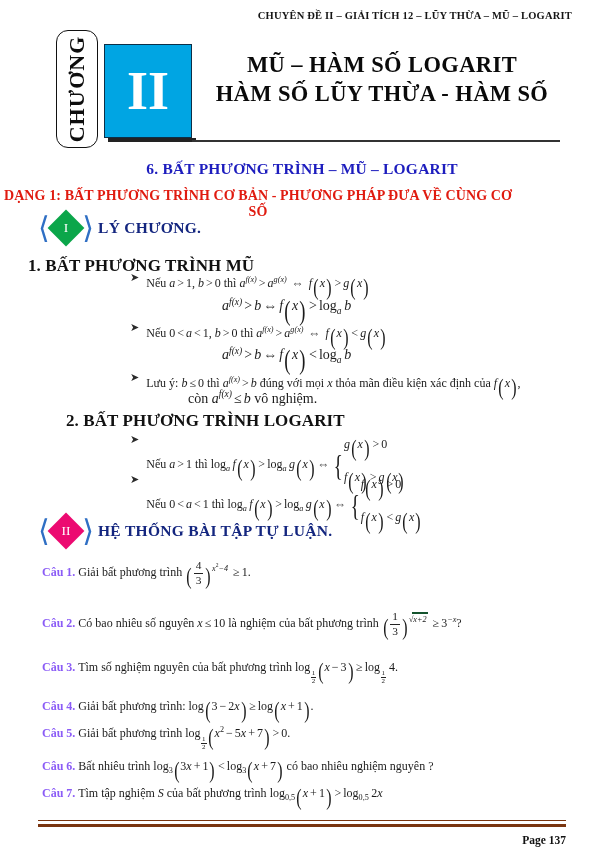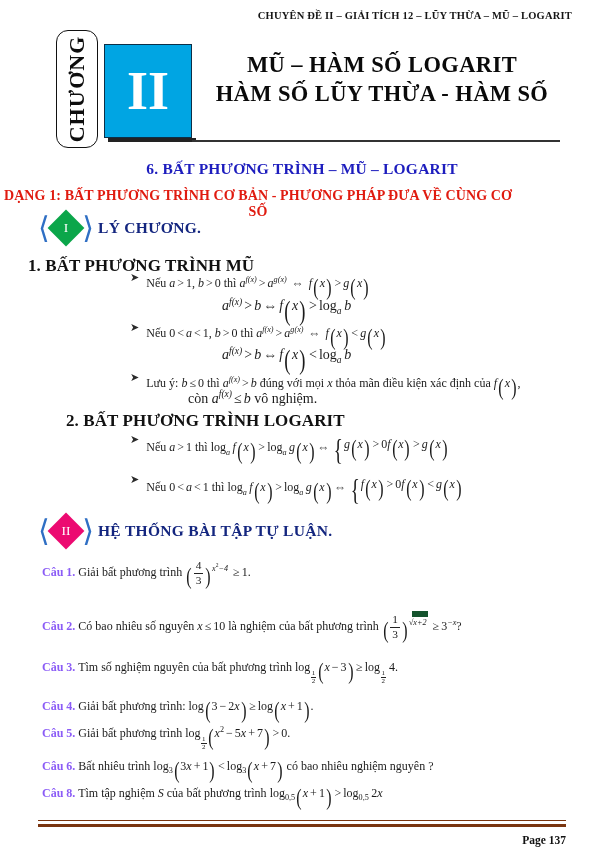--- a/index.html
+++ b/index.html
@@ -228,41 +228,41 @@
 
   .paren {
     display: inline-block;
     font-size: 1.9em;
     vertical-align: -0.36em;
     font-weight: 300;
     transform: scaleX(.7);
   }
   .sqrt {
     display: inline-block;
-    border-top: 6px solid #14532d;
+    border-top: 2px solid #14532d;
     padding: 0 1px 0 1px;
     margin-left: -1px;
   }
   .radical { font-size: 1.05em; }
 
   .cases {
     display: inline-flex;
     align-items: center;
     vertical-align: middle;
   }
   .cases .brace {
     font-size: 2.5em;
     line-height: .85;
     font-weight: 200;
     transform: scaleX(.65);
     display: inline-block;
   }
   .cases .rows {
     display: inline-flex;
-    flex-direction: row;
+    flex-direction: column;
     line-height: 1.45;
     margin-left: -2px;
   }
 
   
   .cau {
     position: absolute;
     font-size: 12px;
     line-height: 1.5;
     white-space: nowrap;
@@ -480,21 +480,21 @@
 </div>
 
 <div class="cau" style="left:42px; top:754px;">
   <span class="clabel">Câu 6.</span>
   <span>Bất nhiêu trình</span>
   <span class="mn">log</span><span class="subn">3</span><span class="paren">(</span><span class="mn">3</span><span class="mi">x</span><span class="mo">+</span><span class="mn">1</span><span class="paren">)</span><span class="mo">&lt;</span><span class="mn">log</span><span class="subn">3</span><span class="paren">(</span><span class="mi">x</span><span class="mo">+</span><span class="mn">7</span><span class="paren">)</span>
   <span>có bao nhiêu nghiệm nguyên ?</span>
 </div>
 
 <div class="cau" style="left:42px; top:781px;">
-  <span class="clabel">Câu 8.</span>
+  <span class="clabel">Câu 7.</span>
   <span>Tìm tập nghiệm</span>
   <span class="mi">S</span>
   <span>của bất phương trình</span>
   <span class="mn">log</span><span class="subn">0,5</span><span class="paren">(</span><span class="mi">x</span><span class="mo">+</span><span class="mn">1</span><span class="paren">)</span><span class="mo">&gt;</span><span class="mn">log</span><span class="subn">0,5</span> <span class="mn">2</span><span class="mi">x</span>
 </div>
 
 <div class="footer-rule-thin"></div>
 <div class="footer-rule-thick"></div>
 <div class="pagenum">Page 137</div>
 

